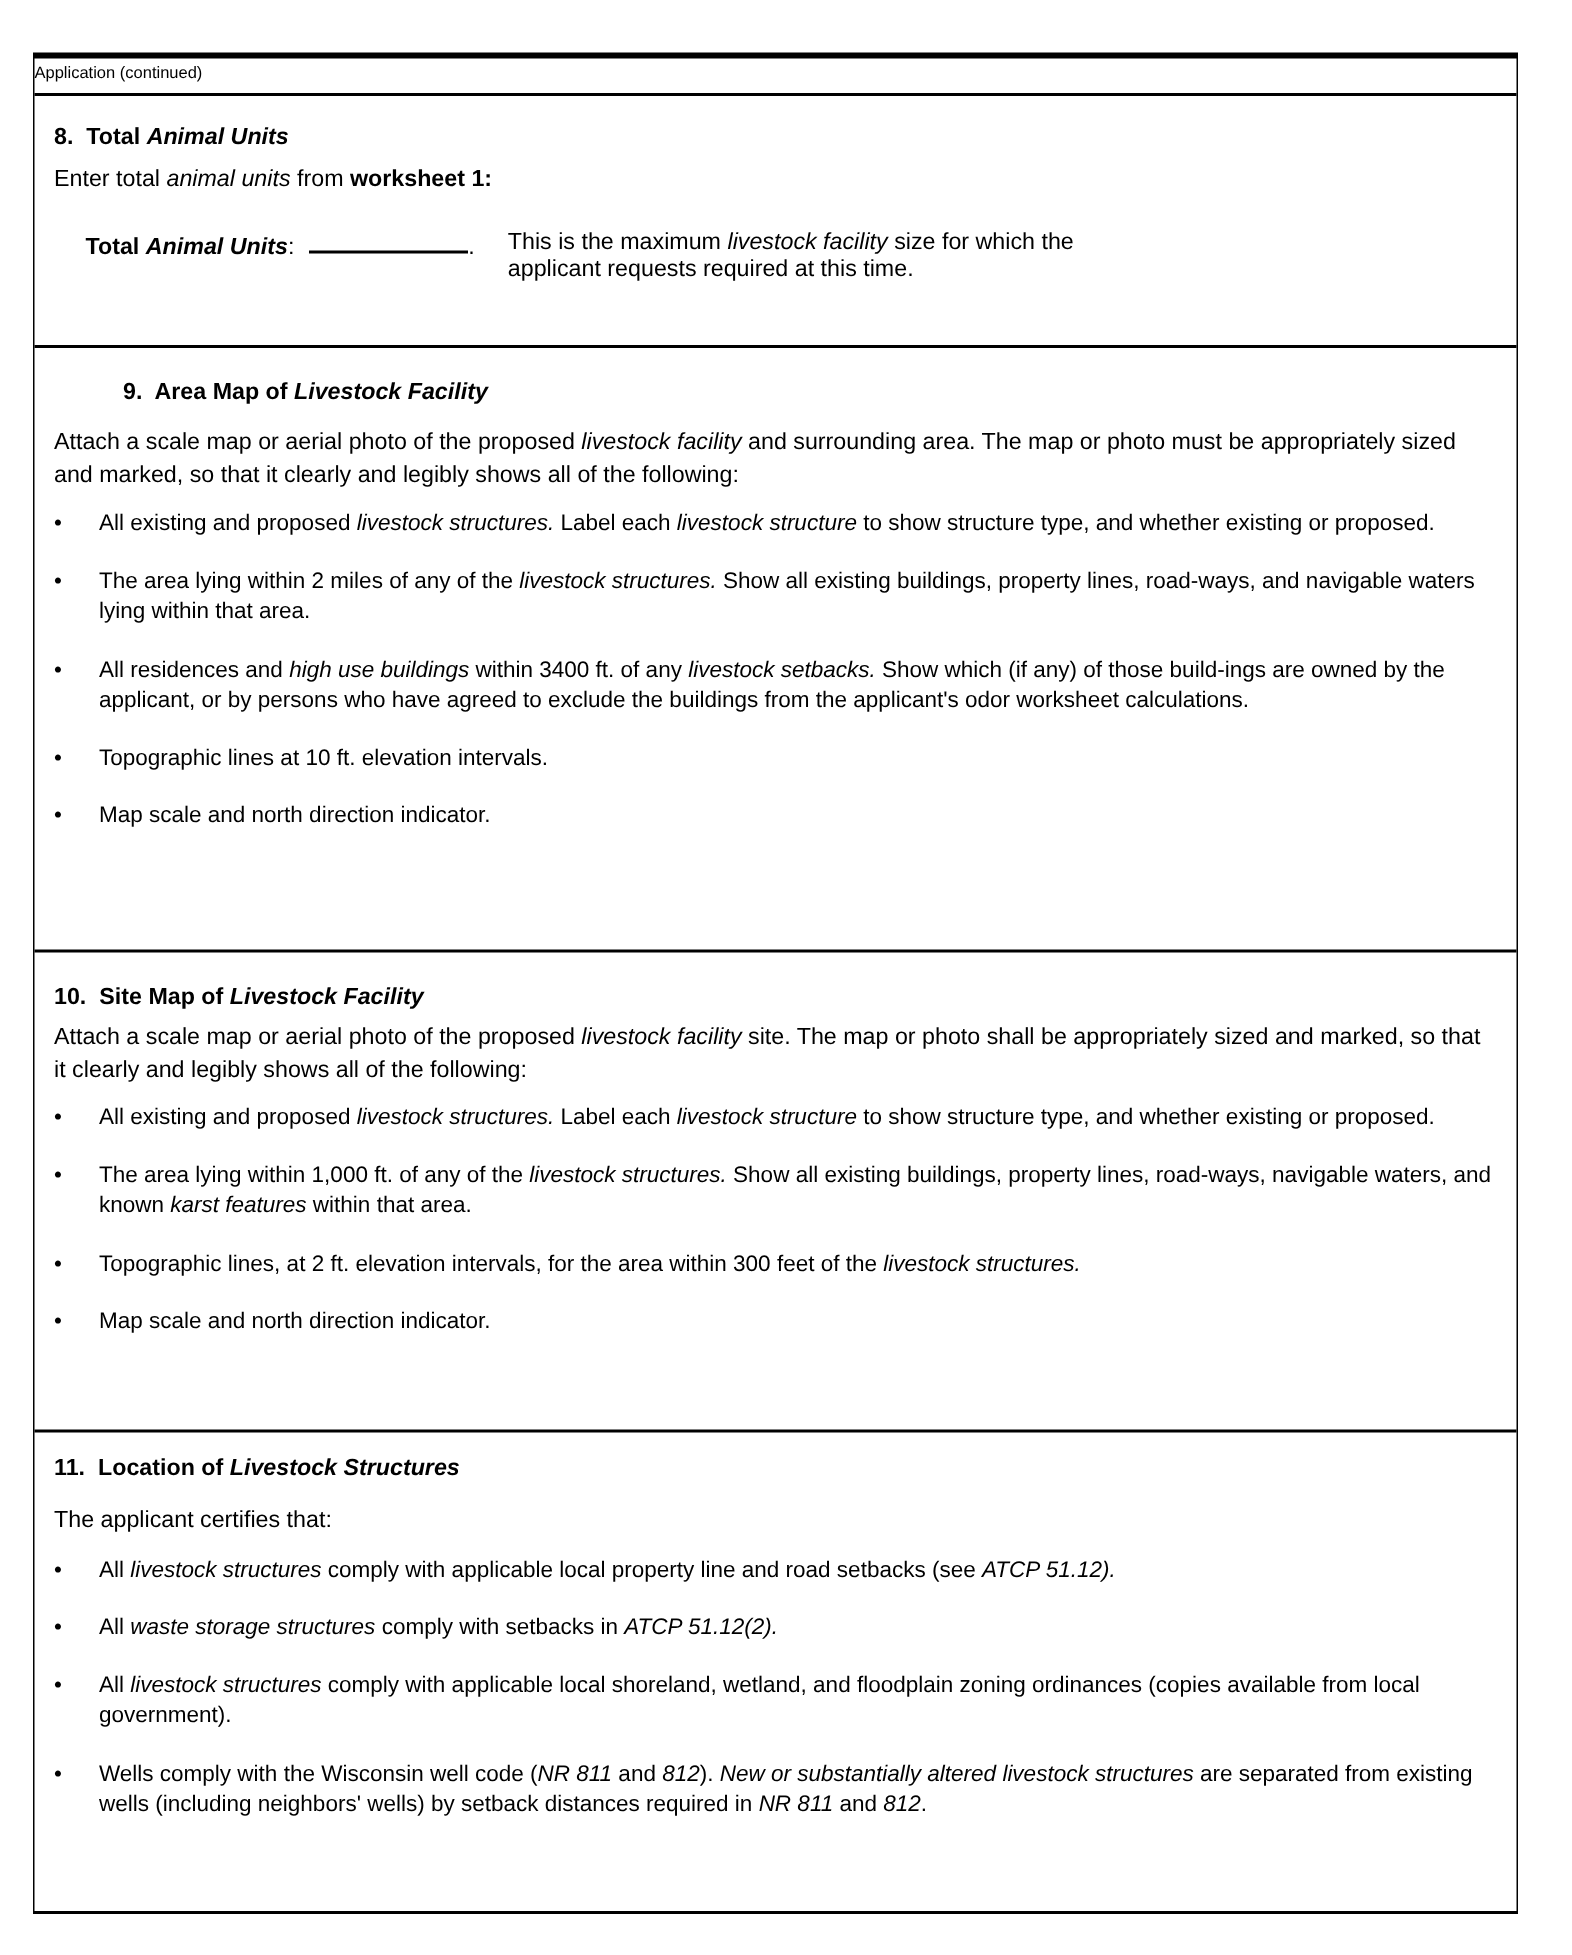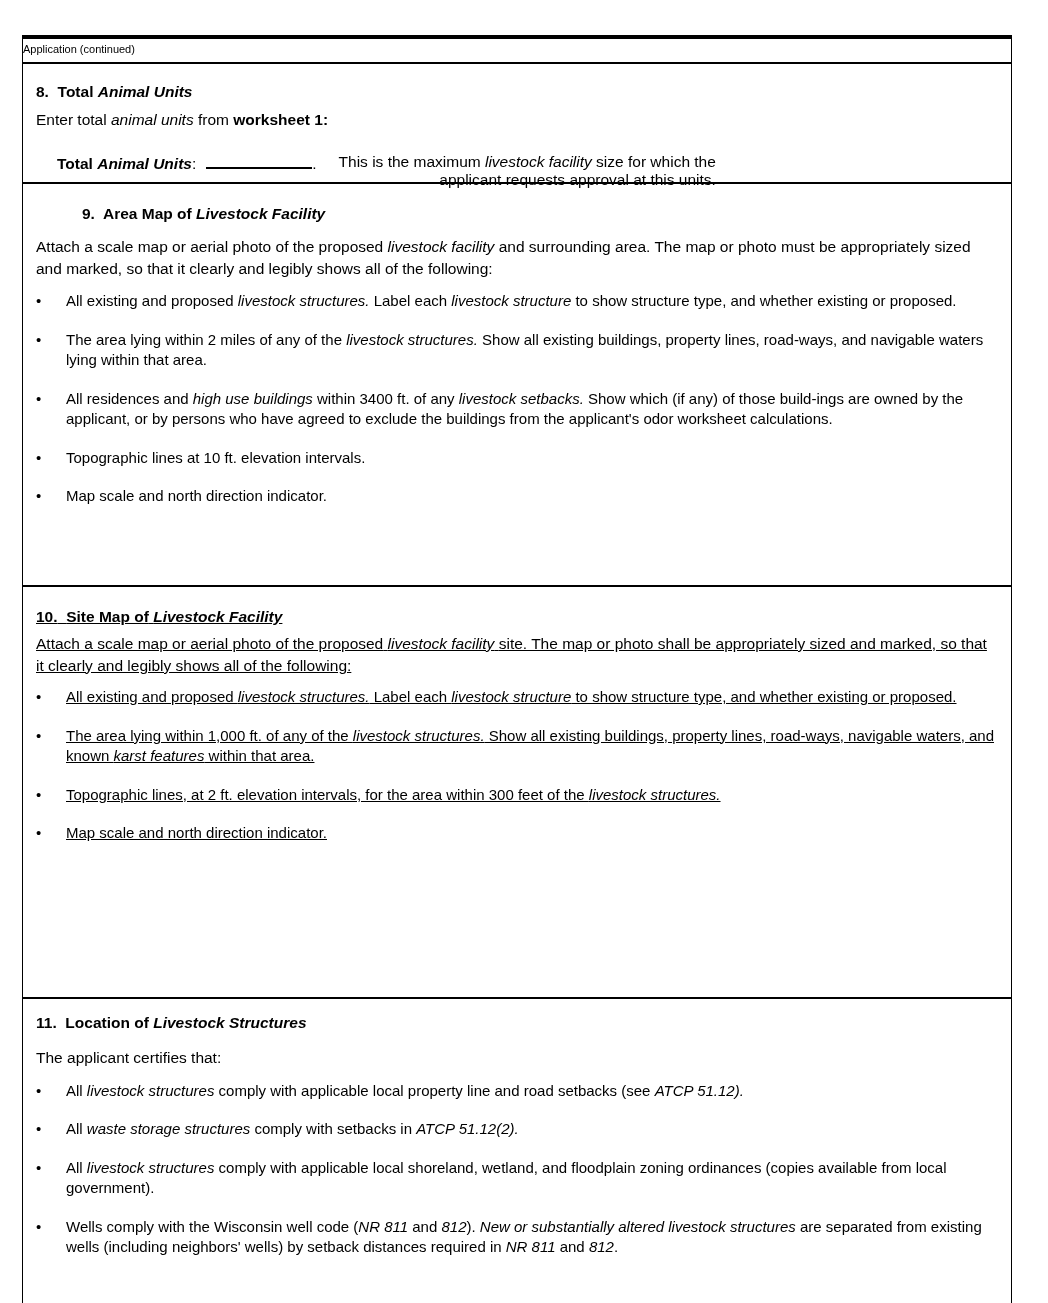--- a/index.html
+++ b/index.html
@@ -7,28 +7,28 @@
   .frame { position: absolute; left: 22px; top: 35px; width: 990px; border-top: 4px solid #000; border-left: 1px solid #000; border-right: 1px solid #000; border-bottom: 2px solid #000; box-sizing: border-box; }
   .hdr { height: 25px; border-bottom: 2px solid #000; box-sizing: border-box; padding-right: 12px; font-weight: normal; font-size: 11px; line-height: 20px; }
   .sec { border-bottom: 2px solid #000; box-sizing: border-box; padding: 0 14px 0 13px; }
   .sec:last-child { border-bottom: none; }
   .sec-title { font-weight: bold; font-size: 15.5px; line-height: 20px; }
   .p { font-size: 15.5px; line-height: 21.5px; }
   .bl { list-style: none; margin: 0; padding: 0; }
   .bl li { position: relative; padding-left: 30px; font-size: 15px; line-height: 20.5px; }
   .bl li .dot { position: absolute; left: 0; top: 0; }
   i { font-style: italic; }
-  .s8 { height: 120px; }
+  .s8 { height: 168px; }
   .s9 { height: 403px; }
-  .s10 { height: 412px; text-decoration: underline; }
+  .s10 { height: 320px; }
   .s11 { height: 319px; }
   .blank { display: inline-block; width: 106px; border-bottom: 2px solid #000; height: 14px; vertical-align: baseline; margin-left: 10px; }
   .tau-row { display: flex; font-size: 15.5px; line-height: 18px; margin-left: 21px; }
   .tau-label { font-weight: bold; }
-  .tau-note { margin-left: 22px; text-align: right; }
+  .tau-note { margin-left: 22px; text-align: left; }
 </style>
 </head>
 <body>
 
 <div class="frame">
 
   <div class="hdr">
     <span>Application (continued)</span>
   </div>
 
@@ -38,21 +38,21 @@
     </div>
     <div class="p" style="margin-top:7px;">
       <span>Enter total</span> <i>animal units</i> <span>from</span> <b>worksheet 1:</b>
     </div>
     <div class="tau-row" style="margin-top:22px;">
       <div>
         <span class="tau-label"><span>Total</span> <i>Animal Units</i></span><span>:</span><span class="blank"></span><span>.</span>
       </div>
       <div class="tau-note">
         <div><span>This is the maximum</span> <i>livestock facility</i> <span>size for which the</span></div>
-        <div>applicant requests approval at this units.</div>
+        <div>applicant requests required at this time.</div>
       </div>
     </div>
   </div>
 
   <div class="sec s9">
     <div class="sec-title" style="padding-top:20px;margin-left:46px;">
       <span>9.</span>&nbsp; <span>Area Map of</span> <i>Livestock Facility</i>
     </div>
     <div class="p" style="margin-top:12px;">
       <span>Attach a scale map or aerial photo of the proposed</span> <i>livestock facility</i> <span>and surrounding area.  The map or photo must be appropriately sized and marked, so that it clearly and legibly shows all of the following:</span>

